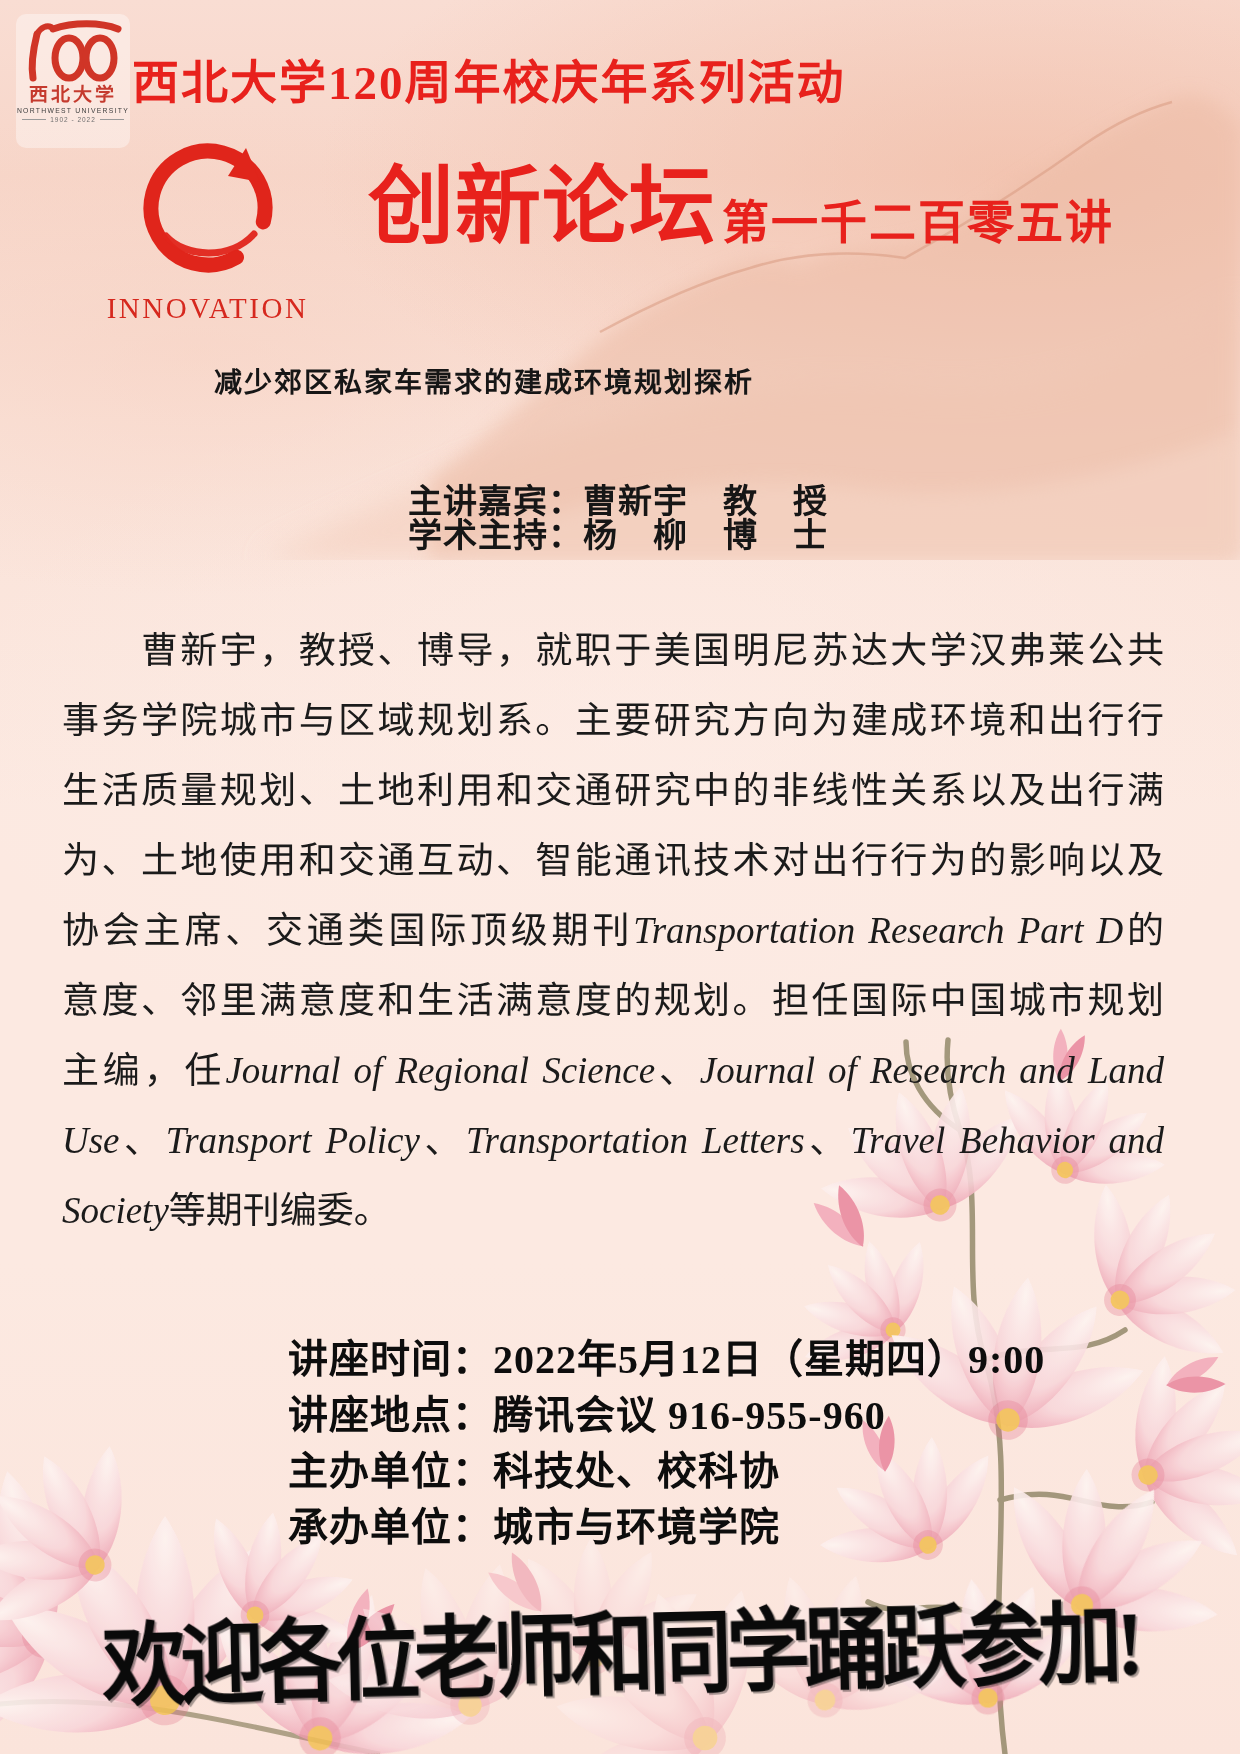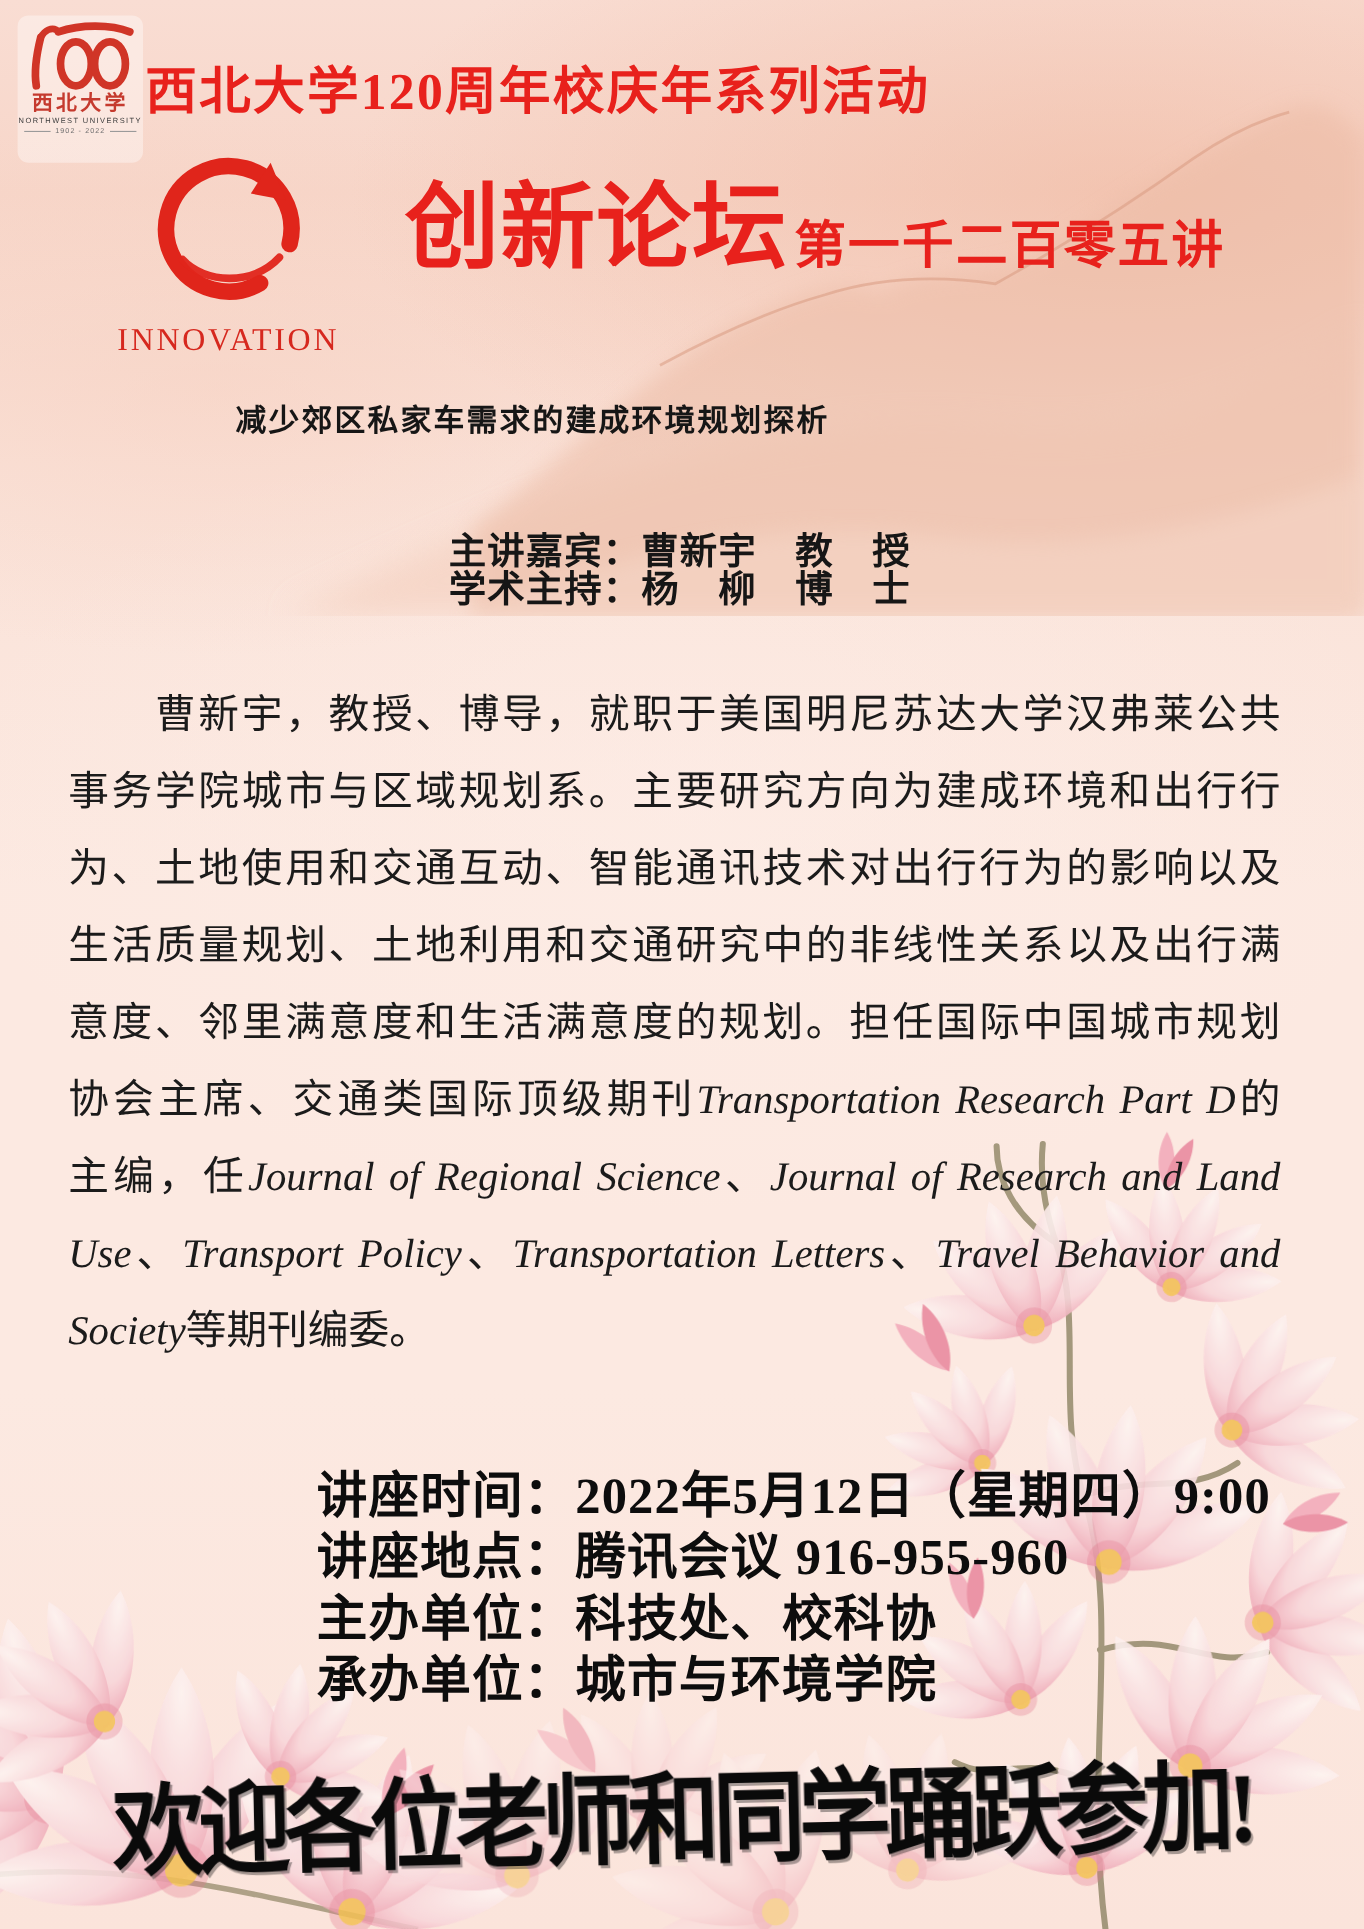--- a/index.html
+++ b/index.html
@@ -53,21 +53,21 @@
   
   .bio{ position:absolute; left:62px; top:616px; width:1102px; color:#1b1b1b; }
   .bio-line{ font-size:37px; line-height:70px; height:70px;
     text-align:justify; text-align-last:justify; text-justify:inter-character; }
   .bio-line.last{ text-align-last:left; }
   .bio-line .cn{ font-style:normal; }
   .bio-line .en{ font-style:italic; font-family:"Liberation Serif","DejaVu Serif",serif; }
 
   
   .info{ position:absolute; left:288px; top:1332px; color:#0d0d0d; }
-  .info-line{ font-size:46px; font-weight:bold; line-height:56px; letter-spacing:1px; white-space:nowrap; }
+  .info-line{ font-size:40px; font-weight:bold; line-height:56px; letter-spacing:1px; white-space:nowrap; }
 
   
   .welcome{ position:absolute; left:0; top:1586px; width:100%; text-align:center;
     font-size:84px; font-weight:bold; color:#0a0a0a; letter-spacing:-6px;
     transform:rotate(-1.3deg) scaleY(1.08); transform-origin:center;
     text-shadow:2px 2px 0 rgba(10,10,10,.35); white-space:nowrap; }
 </style>
 </head>
 <body>
 
@@ -188,24 +188,24 @@
   <div class="forum-title">创新论坛</div>
   <div class="forum-no">第一千二百零五讲</div>
 
   <div class="lecture-title">减少郊区私家车需求的建成环境规划探析</div>
   <div class="speaker-line">主讲嘉宾：曹新宇　教　授</div>
   <div class="host-line">学术主持：杨　柳　博　士</div>
 
   <div class="bio" id="bio">
       <div class="bio-line"><span class="cn">　　曹新宇，教授、博导，就职于美国明尼苏达大学汉弗莱公共</span></div>
       <div class="bio-line"><span class="cn">事务学院城市与区域规划系。主要研究方向为建成环境和出行行</span></div>
+      <div class="bio-line"><span class="cn">生活质量规划、土地利用和交通研究中的非线性关系以及出行满</span></div>
       <div class="bio-line"><span class="cn">为、土地使用和交通互动、智能通讯技术对出行行为的影响以及</span></div>
-      <div class="bio-line"><span class="cn">生活质量规划、土地利用和交通研究中的非线性关系以及出行满</span></div>
+      <div class="bio-line"><span class="cn">协会主席、交通类国际顶级期刊</span><span class="en">Transportation Research Part D</span><span class="cn">的</span></div>
       <div class="bio-line"><span class="cn">意度、邻里满意度和生活满意度的规划。担任国际中国城市规划</span></div>
-      <div class="bio-line"><span class="cn">协会主席、交通类国际顶级期刊</span><span class="en">Transportation Research Part D</span><span class="cn">的</span></div>
       <div class="bio-line"><span class="cn">主编，任</span><span class="en">Journal of Regional Science</span><span class="cn">、</span><span class="en">Journal of Research and Land</span></div>
       <div class="bio-line"><span class="en">Use</span><span class="cn">、</span><span class="en">Transport Policy</span><span class="cn">、</span><span class="en">Transportation Letters</span><span class="cn">、</span><span class="en">Travel Behavior and</span></div>
       <div class="bio-line last"><span class="en">Society</span><span class="cn">等期刊编委。</span></div>
     </div>
 
   <div class="info">
     <div class="info-line">讲座时间：2022年5月12日（星期四）9:00</div>
     <div class="info-line">讲座地点：腾讯会议  916-955-960</div>
     <div class="info-line">主办单位：科技处、校科协</div>
     <div class="info-line">承办单位：城市与环境学院</div>

